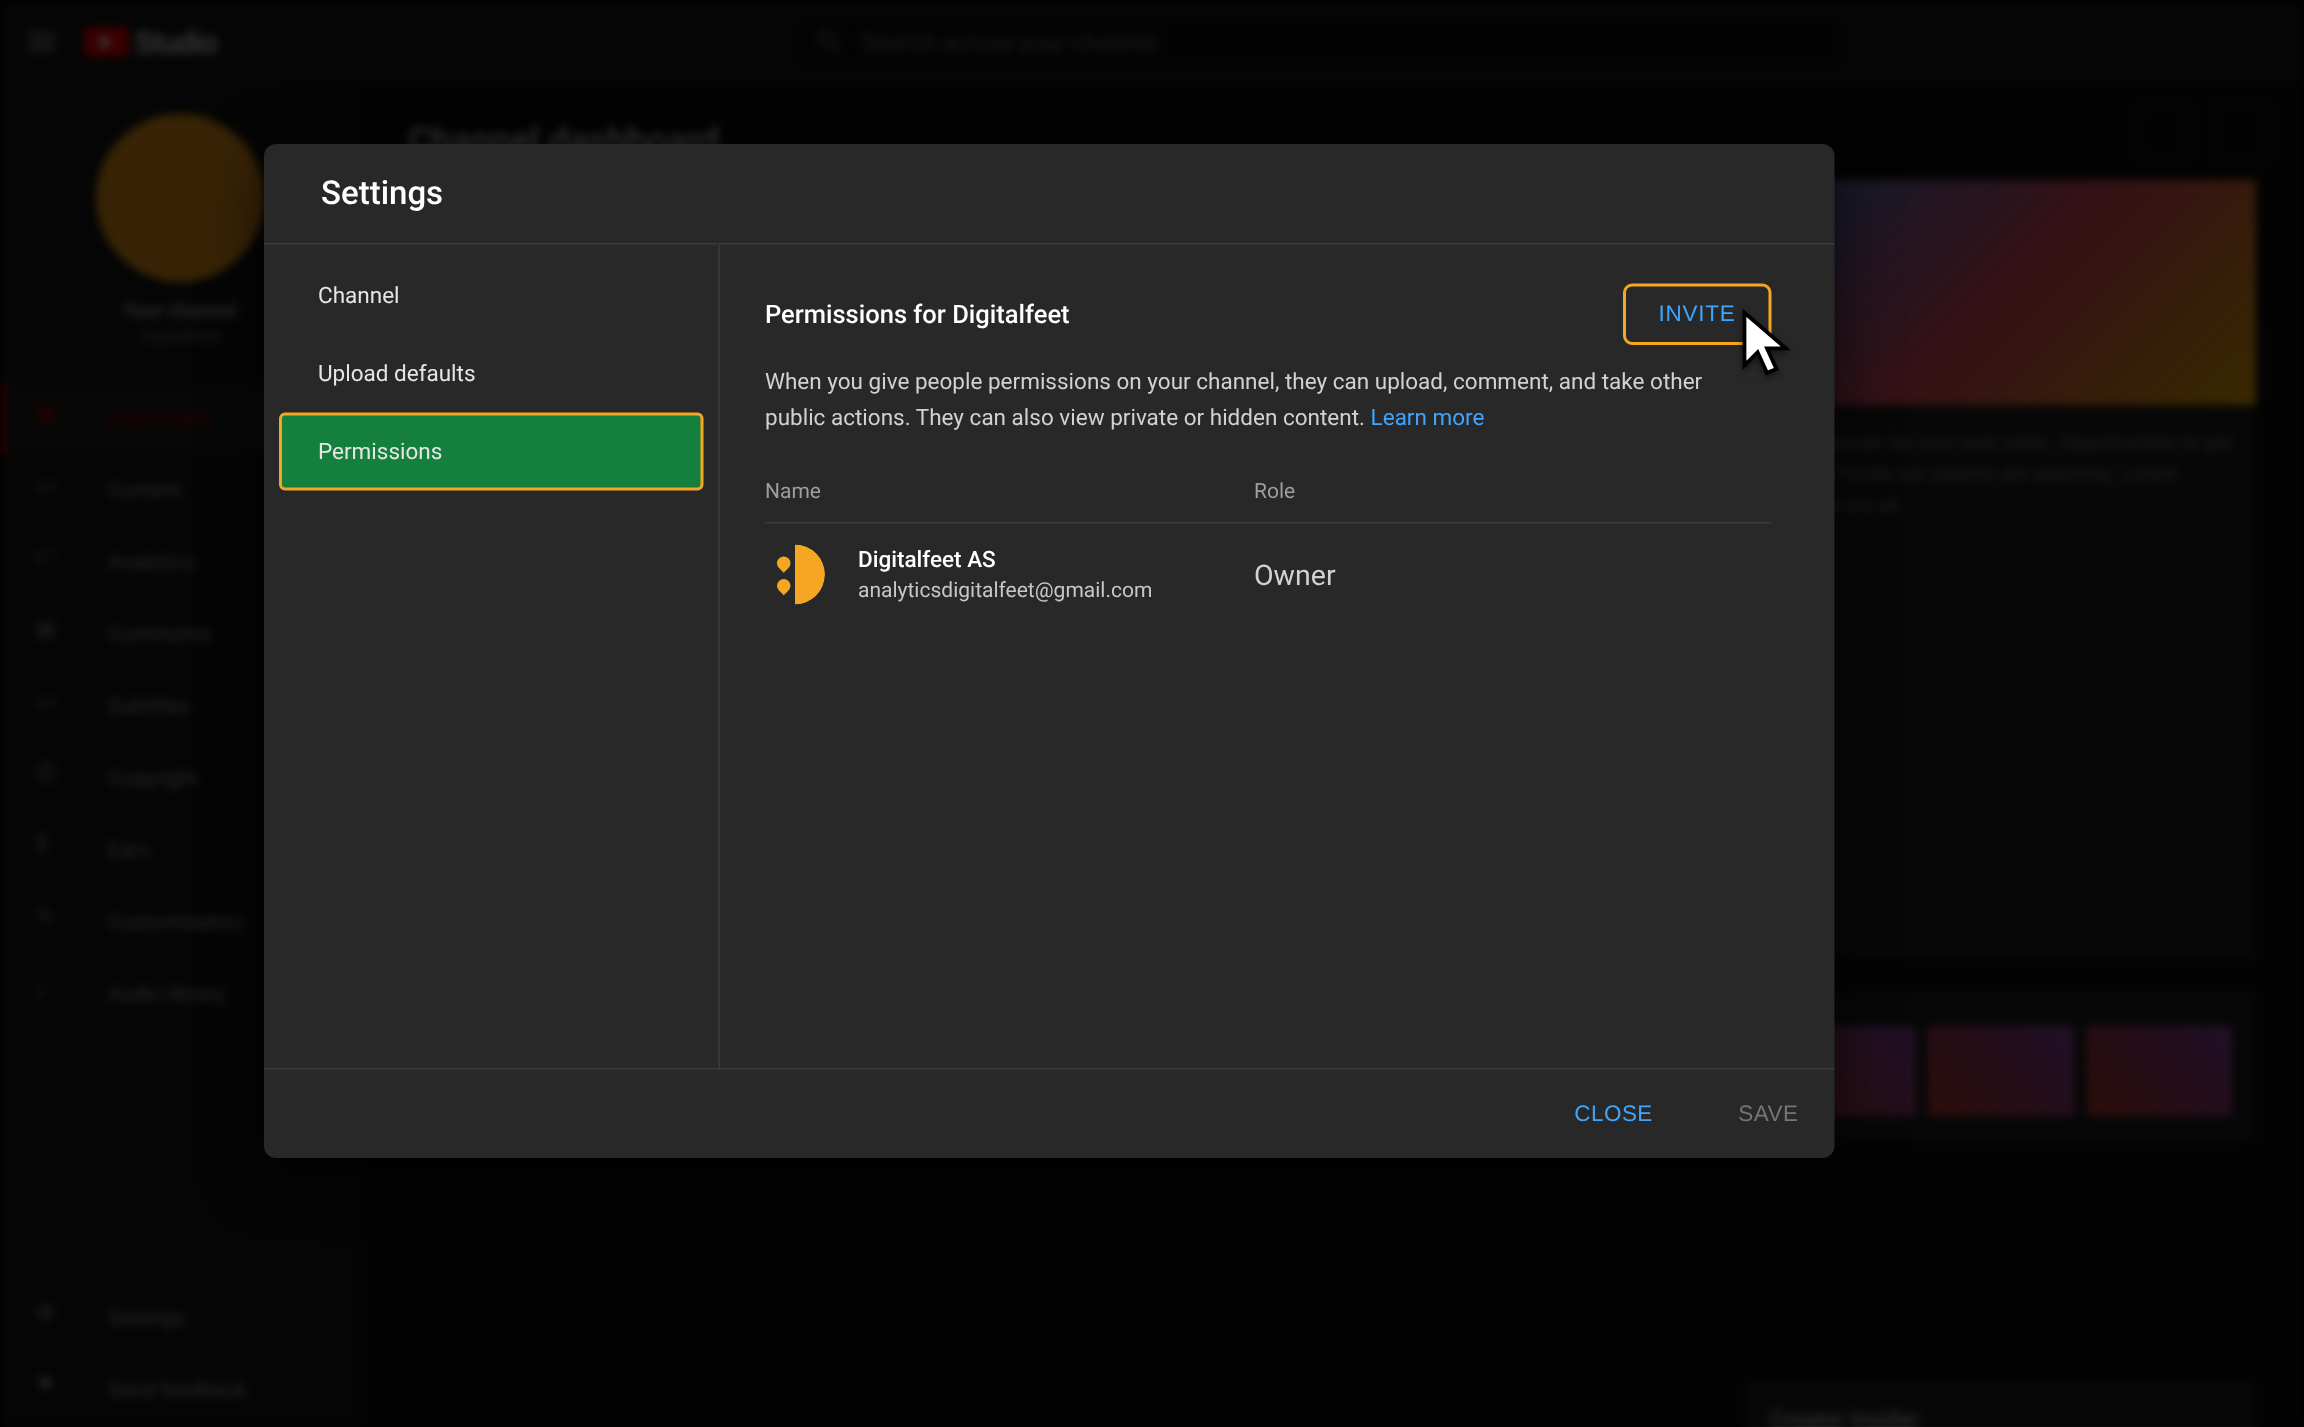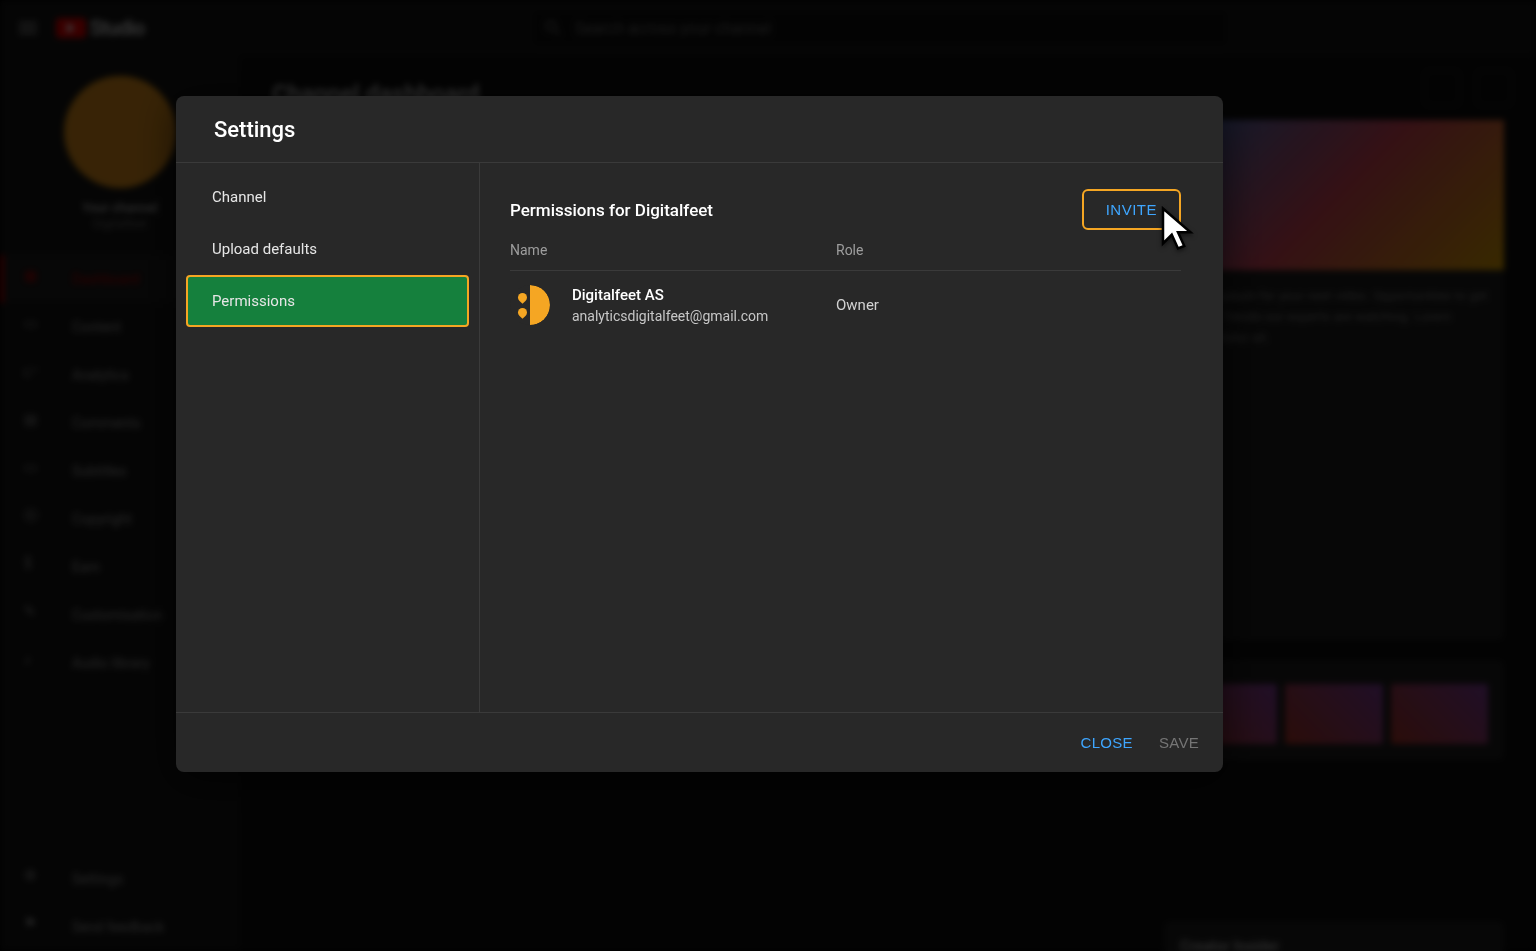--- a/index.html
+++ b/index.html
@@ -74,23 +74,23 @@
   .col-role { flex: 1; }
   .perm-row { display: flex; align-items: center; padding: 14px 0; }
   .perm-avatar { width: 40px; height: 40px; border-radius: 50%; background: #282828; margin-right: 22px; position: relative; overflow: hidden; display: flex; }
   .avatar-shape-r { width: 20px; height: 40px; background: #f5a623; border-radius: 0 20px 20px 0; }
   .avatar-dots { width: 20px; height: 40px; position: relative; }
   .avatar-dot1 { position: absolute; width: 9px; height: 9px; background: #f5a623; border-radius: 50% 50% 50% 0; top: 8px; right: 3px; transform: rotate(-45deg);}
   .avatar-dot2 { position: absolute; width: 9px; height: 9px; background: #f5a623; border-radius: 50% 50% 50% 0; bottom: 8px; right: 3px; transform: rotate(-45deg);}
   .perm-name { color: #fff; font-size: 15px; font-weight: 500; }
   .perm-email { color: #c7c7c7; font-size: 14px; margin-top: 4px; }
   .perm-name-block { width: 264px; }
-  .perm-role { color: #d2d2d2; font-size: 15px; }
+  .perm-role { color: #d2d2d2; font-size: 19px; }
   .dialog-footer { height: 60px; border-top: 1px solid #3a3a3a; display: flex; align-items: center; justify-content: flex-end; padding: 0 24px; gap: 26px; }
-  .footer-btn { background: none; border: none; font-size: 15px; font-weight: 500; cursor: pointer; letter-spacing: 0.3px; }
+  .footer-btn { background: none; border: none; font-size: 15px; font-weight: 500; cursor: pointer; letter-spacing: 0.3px; margin-left: 31px; }
   .footer-close { color: #3ea6ff; }
   .footer-save { color: #757575; cursor: default; }
 
   
   .cursor { position: absolute; left: 1158px; top: 206px; pointer-events: none; }
   .cursor svg { width: 40px; height: 50px; filter: drop-shadow(0 2px 2px rgba(0,0,0,0.5)); }
 </style>
 </head>
 <body>
 
@@ -208,20 +208,23 @@
         </div>
       <div class="settings-item selected">
           <span>Permissions</span>
         </div>
     </div>
     <div class="dialog-content">
       <div class="content-head">
         <div class="content-title">Permissions for Digitalfeet</div>
         <button class="invite-btn">INVITE</button>
       </div>
+      <div class="content-desc">
+        <span>When you give people permissions on your channel, they can upload, comment, and take other public actions. They can also view private or hidden content. </span><span class="learn-link">Learn more</span>
+      </div>
       <div class="perm-table-head">
         <div class="col-name">Name</div>
         <div class="col-role">Role</div>
       </div>
       <div class="perm-row">
         <div class="perm-avatar">
           <div class="avatar-dots">
             <div class="avatar-dot1"></div>
             <div class="avatar-dot2"></div>
           </div>

